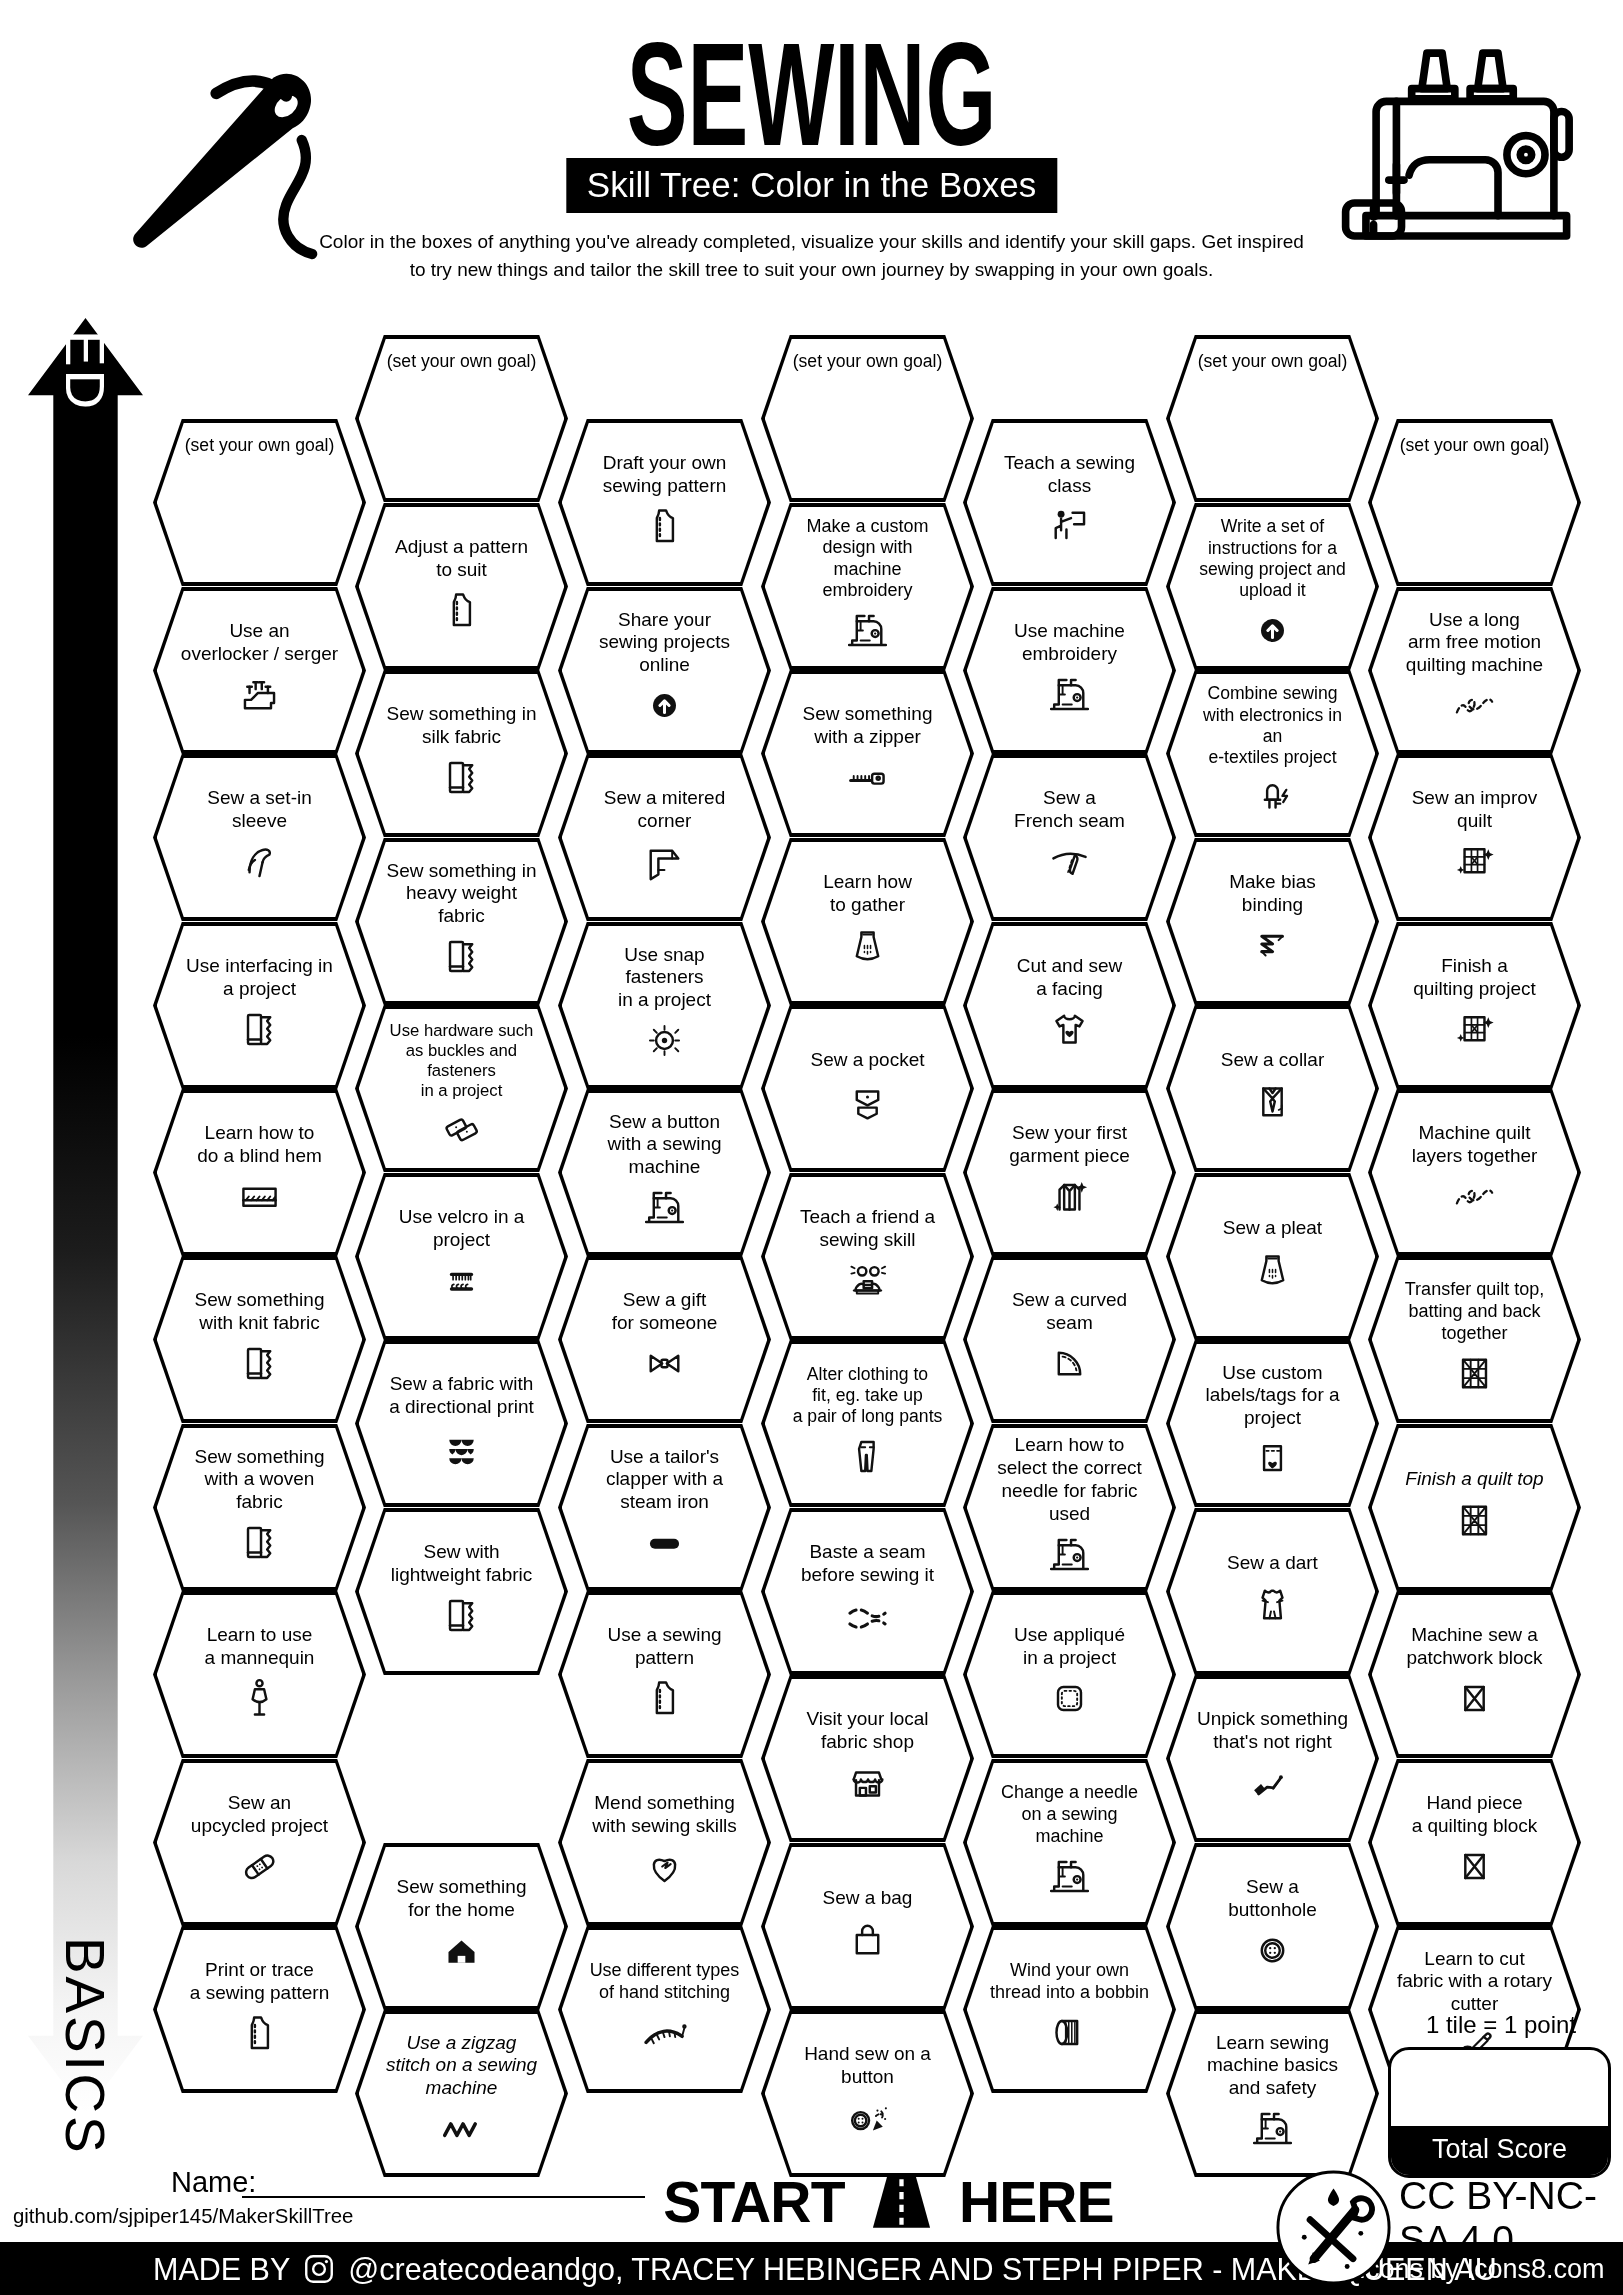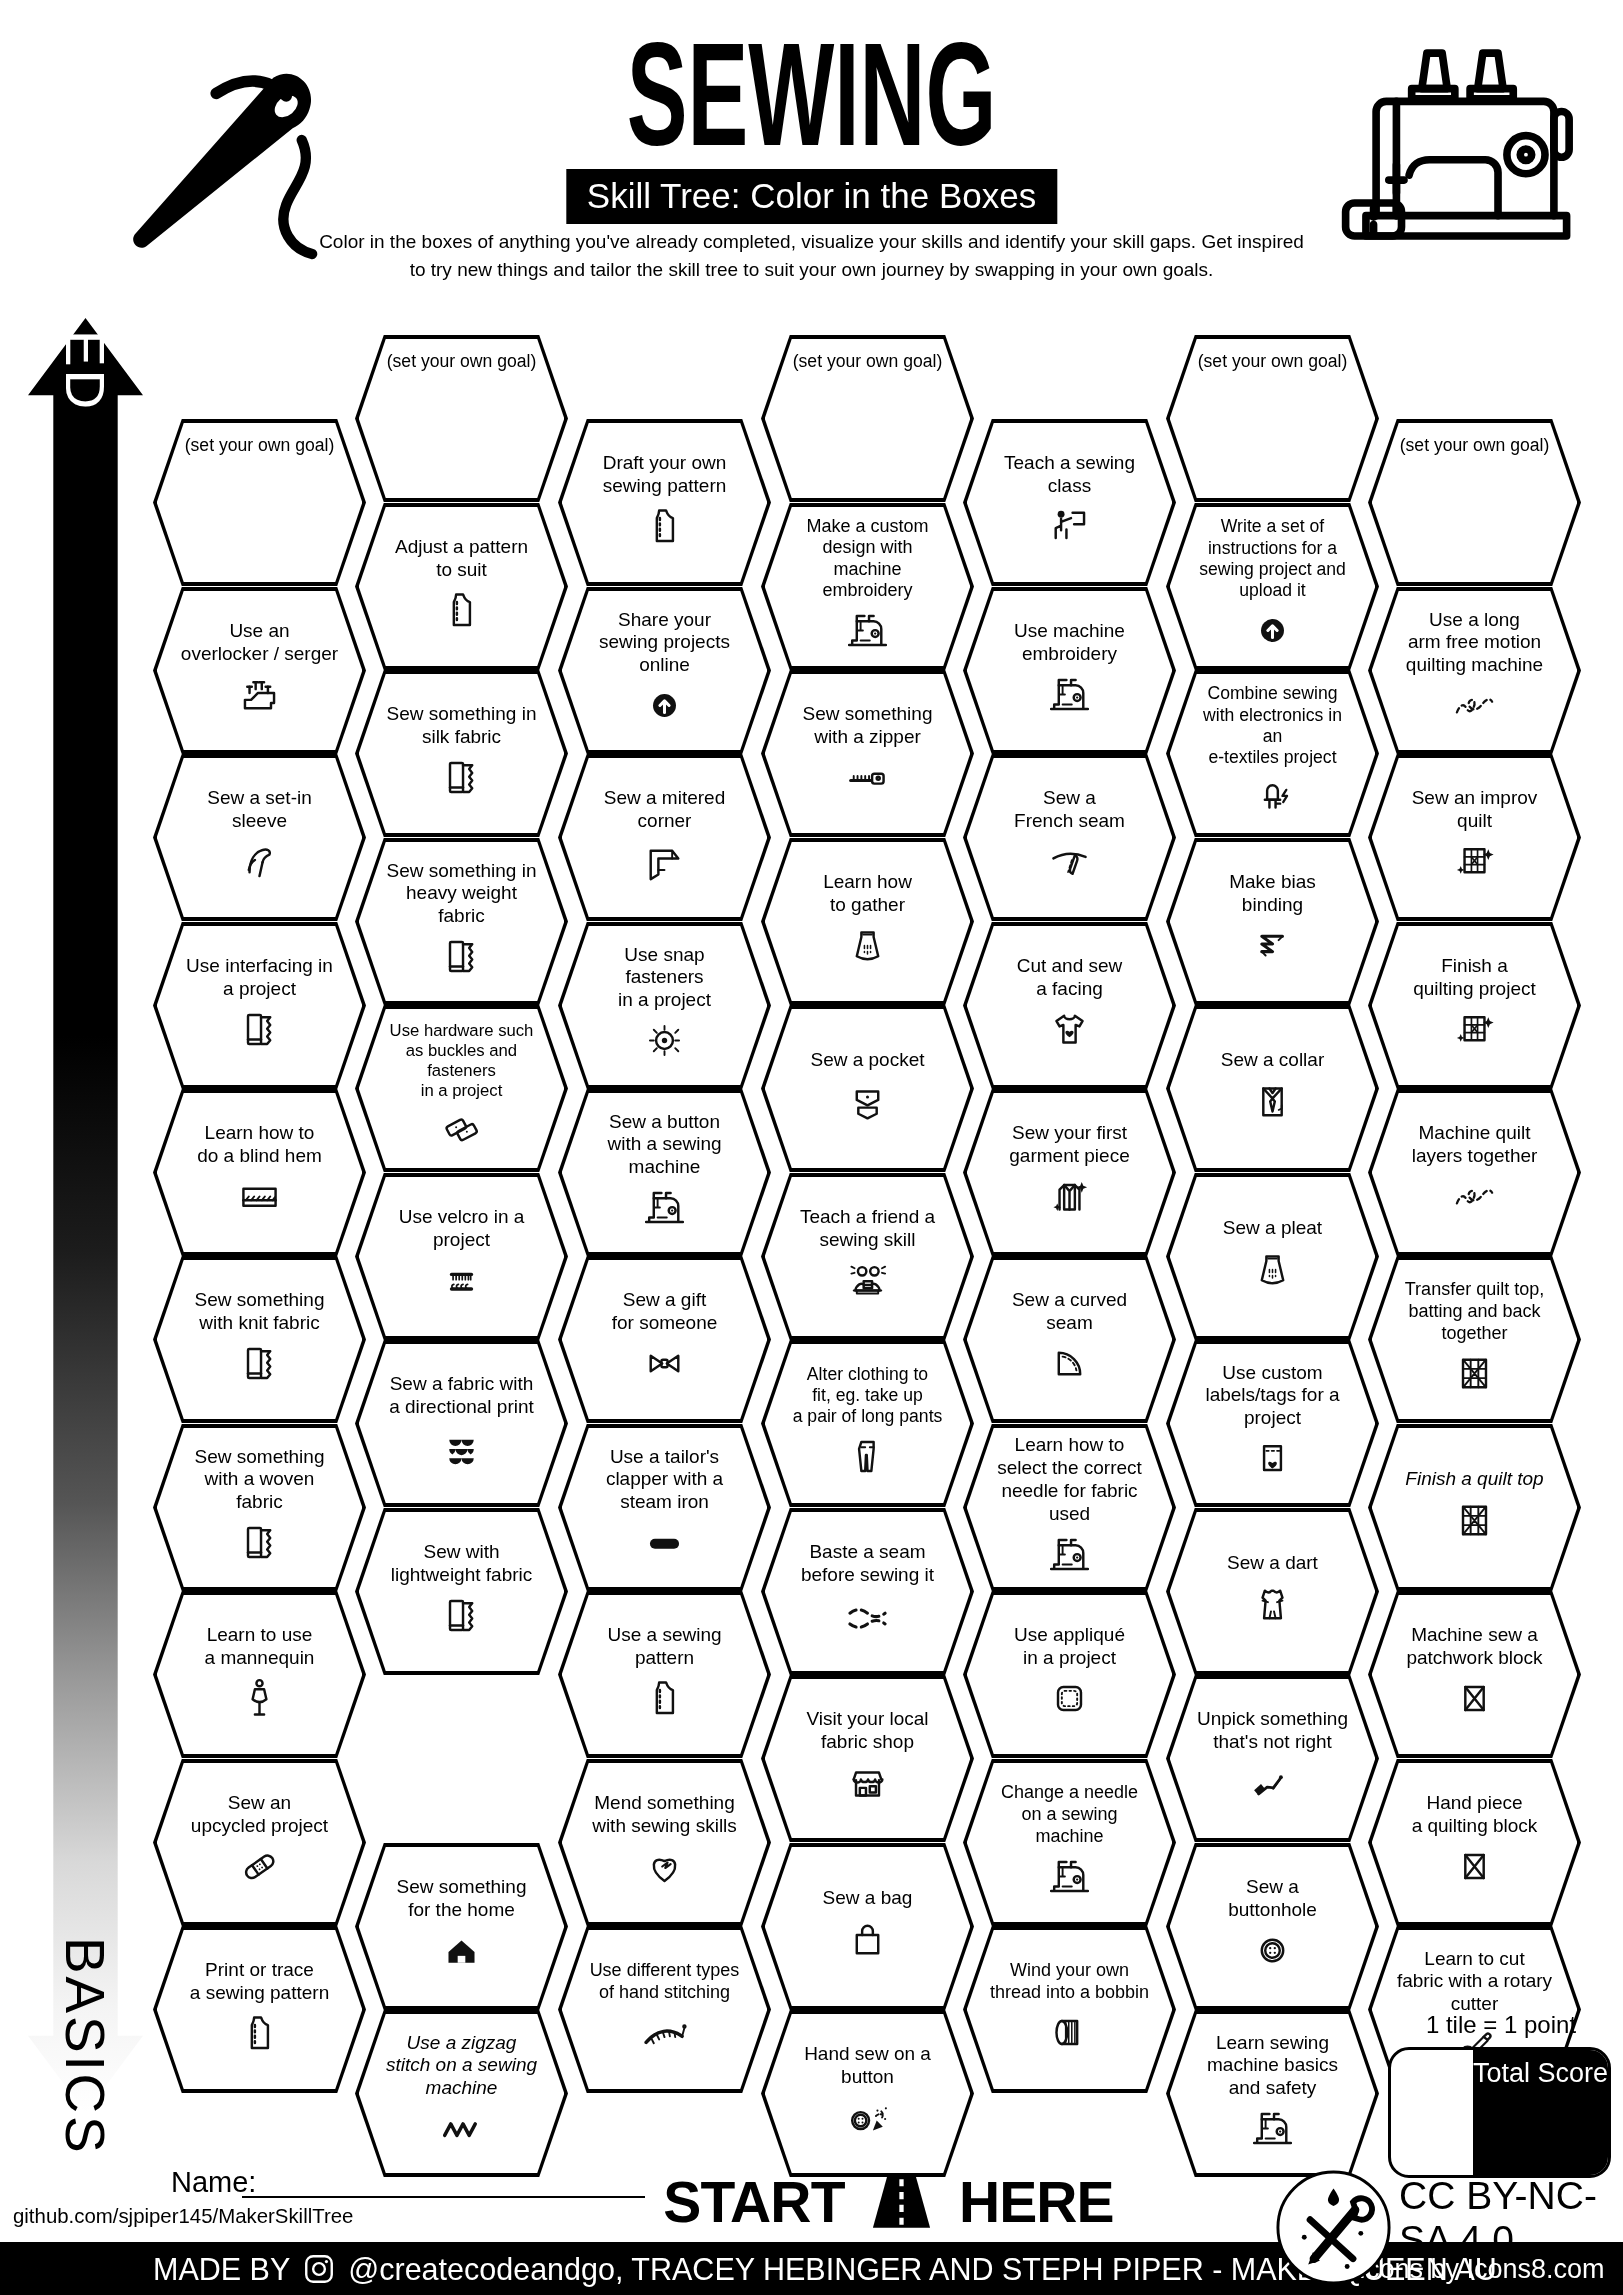--- a/index.html
+++ b/index.html
@@ -2,21 +2,21 @@
 <html style="font-size:7.4px"><head>
 <meta charset="utf-8">
 <style>
   html,body{margin:0;padding:0;background:#888;}
   .page{position:relative;width:1623px;height:2295px;background:#fff;overflow:hidden;
         font-family:"Liberation Sans",sans-serif;color:#000;}
   
   .deco{position:absolute;}
   .title{position:absolute;left:0;right:0;top:21px;text-align:center;font-size:147px;
          font-weight:bold;line-height:1;letter-spacing:0px;transform:scaleX(0.62);}
-  .subtitle{position:absolute;top:169px;left:50%;transform:translateX(-50%);background:#000;
+  .subtitle{position:absolute;top:158px;left:50%;transform:translateX(-50%);background:#000;
             color:#fff;font-size:35px;padding:7.4px 21px;white-space:nowrap;}
   .desc{position:absolute;top:228px;left:50%;transform:translateX(-50%);width:1087px;
         text-align:center;font-size:19px;line-height:1.45;white-space:pre-line;}
   
   .axis{position:absolute;left:28px;top:318px;width:115px;height:1795px;
         background:linear-gradient(180deg,#000 0%,#000 40%,#1c1c1c 52%,#555 66%,#9a9a9a 76%,#d8d8d8 86%,#f4f4f4 94%,#fff 100%);
         clip-path:polygon(50% 0,100% 4.3%,78% 4.3%,78% 95.7%,100% 95.7%,50% 100%,0 95.7%,22% 95.7%,22% 4.3%,0 4.3%);}
   .axis-label{position:absolute;left:50%;transform:translateX(-50%);writing-mode:vertical-rl;
               font-size:55px;letter-spacing:2.8px;}
   .axis-top{top:88px;color:#fff;}
@@ -39,21 +39,21 @@
   
   .start{position:absolute;left:694px;top:2169px;width:389px;display:flex;align-items:center;
          justify-content:center;gap:16.7px;}
   .start-word{font-size:57px;font-weight:bold;letter-spacing:-0.9px;}
   .road svg{width:81px;height:58px;display:block;}
   .name-row{position:absolute;left:171px;top:2166px;font-size:29px;}
   .name-line{position:absolute;left:242px;top:2196px;width:403px;border-top:2.3px solid #000;}
   .github{position:absolute;left:13px;top:2205px;font-size:20.4px;}
   .score-note{position:absolute;left:1397px;top:2011px;width:208px;text-align:center;font-size:24px;}
   .score-box{position:absolute;left:1388px;top:2047px;width:223px;height:131px;border:3.2px solid #000;
-             border-radius:21px;box-sizing:border-box;overflow:hidden;display:flex;flex-direction:row;background:#fff;}
+             border-radius:21px;box-sizing:border-box;overflow:hidden;display:flex;flex-direction:column;background:#fff;}
   .score-space{flex:1;}
   .score-band{background:#000;color:#fff;text-align:center;font-size:27px;padding:8.3px 0 10.2px;}
   .cc-logo{position:absolute;left:1275px;top:2169px;width:117px;height:117px;z-index:3;}
   .cc-text{position:absolute;left:1399px;top:2174px;font-size:39px;z-index:3;}
   .footer{position:absolute;left:0;top:2242px;width:1623px;height:54px;background:#000;color:#fff;}
   .credits{position:absolute;left:153px;top:0;height:54px;display:flex;align-items:center;gap:12px;
            font-size:30.5px;white-space:nowrap;}
   .insta svg{width:34px;height:34px;display:block;}
   .icons8{position:absolute;right:18.5px;top:0;height:54px;display:flex;align-items:center;font-size:27px;}
 </style>

